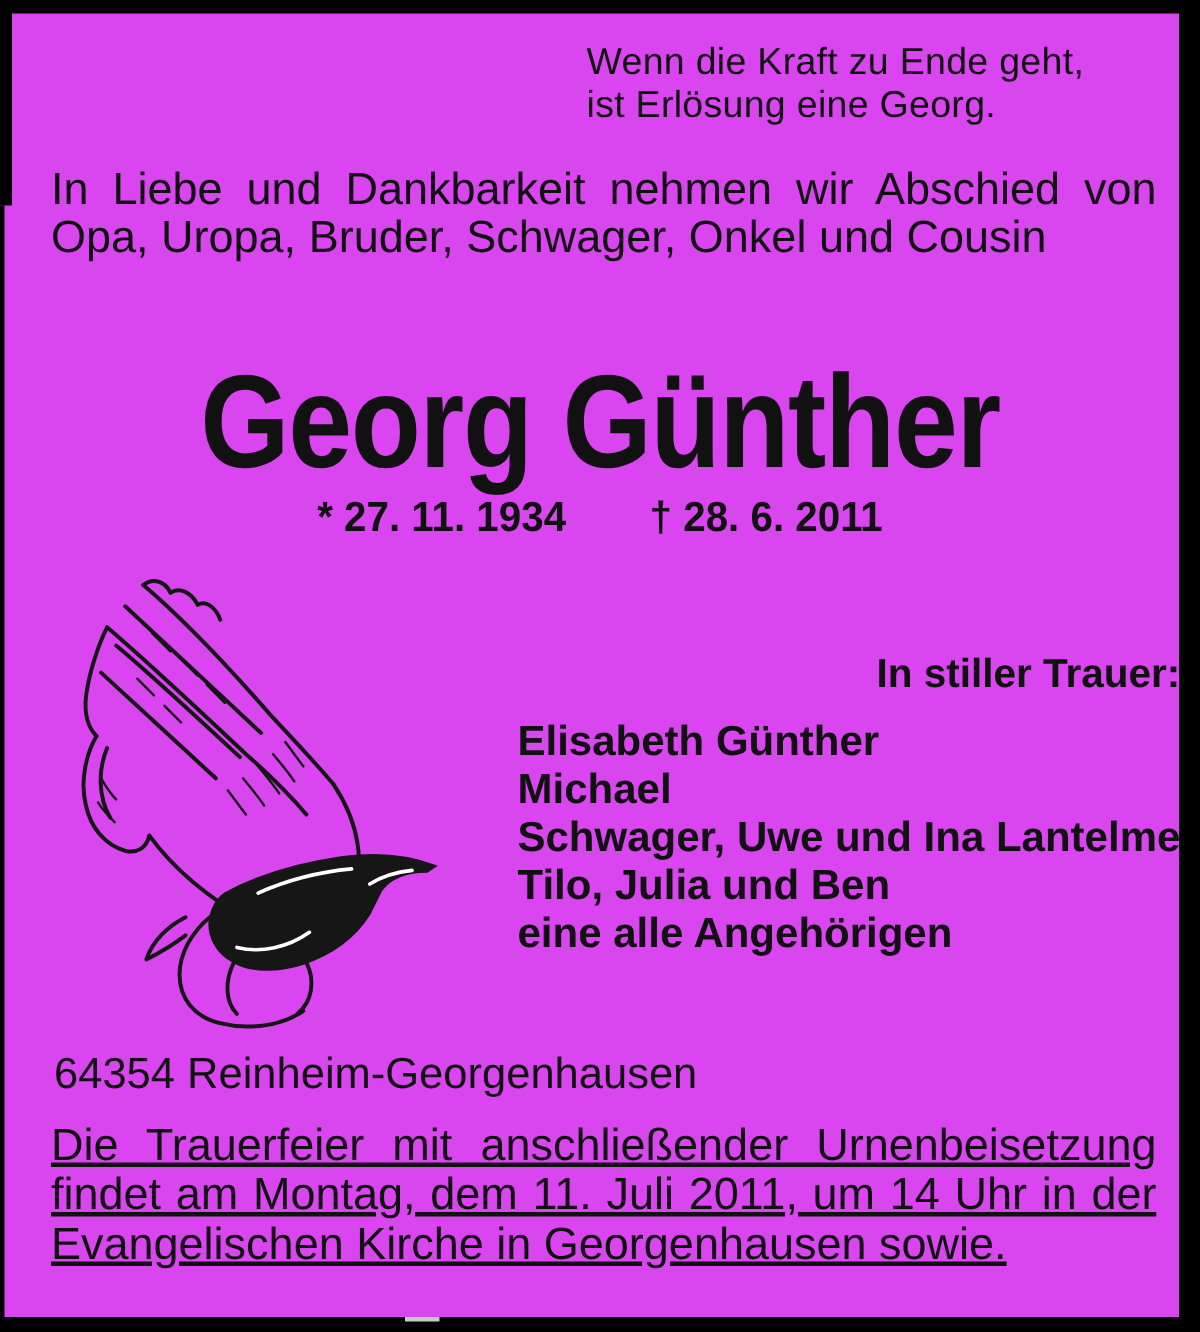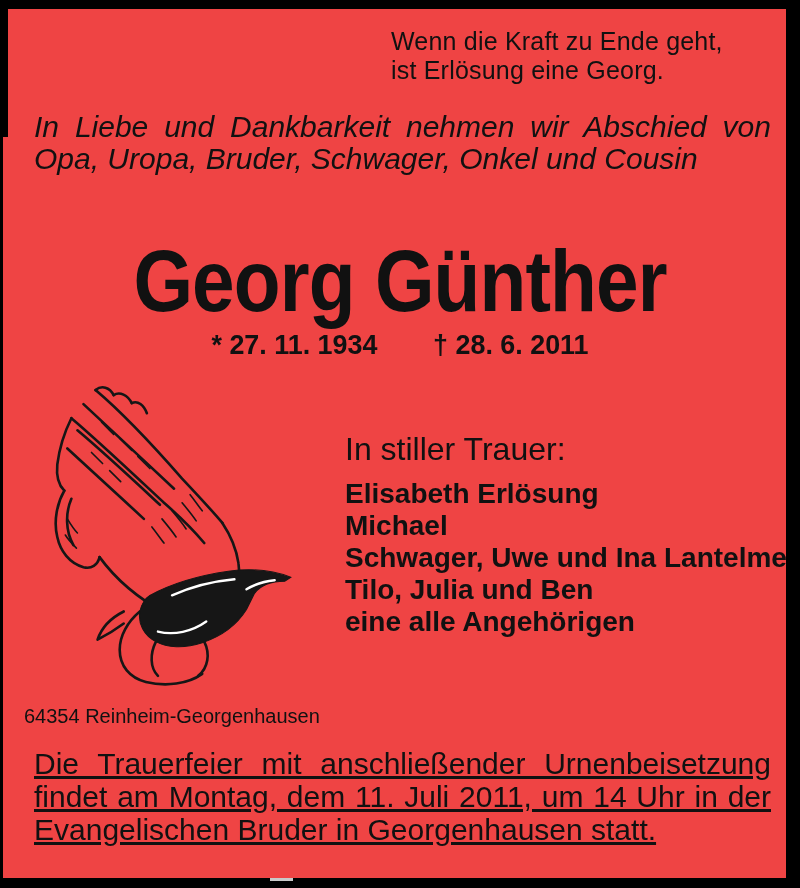--- a/index.html
+++ b/index.html
@@ -3,39 +3,39 @@
 <meta charset="utf-8">
 <style>
   html, body { margin: 0; padding: 0; }
   body {
     width: 800px; height: 888px;
     background: #ffffff;
     font-family: "Liberation Sans", sans-serif;
     color: #111111;
     overflow: hidden;
   }
-  .page { position: relative; width: 800px; height: 888px; background: #ef4444; }
+  .page { position: relative; width: 800px; height: 888px; background: #d946ef; }
 
   
   .bar { position: absolute; background: #000000; }
   .bar-top    { left: 0; top: 0; width: 800px; height: 9px; }
   .bar-right  { left: 786px; top: 0; width: 14px; height: 888px; }
   .bar-bottom { left: 0; top: 878px; width: 800px; height: 10px; }
   .bar-left-thick { left: 0; top: 0; width: 8px; height: 137px; }
   .bar-left-thin  { left: 0; top: 137px; width: 3px; height: 751px; }
   .bar-notch { position: absolute; left: 270px; top: 878px; width: 23px; height: 3px; background: #c9c9c9; }
 
   .quote {
     position: absolute; left: 391px; top: 27px;
     font-size: 25px; line-height: 29px; letter-spacing: 0.2px;
   }
 
   .intro {
     position: absolute; left: 34px; top: 111px; width: 737px;
-    font-size: 30px; line-height: 32px; font-style: italic;
+    font-size: 30px; line-height: 32px;
   }
   .jline { text-align: justify; text-align-last: justify; height: 32px; overflow: hidden; }
   .jline-last { text-align: right; text-align-last: left; }
 
   .deceased-name {
     position: absolute; left: 0; top: 233px; width: 800px;
     font-size: 88px; line-height: 96px; font-weight: 700;
     text-align: center; letter-spacing: -1px;
     transform: scaleX(0.87); transform-origin: 400px center;
     white-space: nowrap;
@@ -45,26 +45,26 @@
     position: absolute; left: 0; top: 329px; width: 800px;
     display: flex; justify-content: center; gap: 58px;
     font-size: 28px; font-weight: 700; line-height: 32px;
     transform: scaleX(0.96); transform-origin: 400px center;
   }
 
   .hands { position: absolute; left: 28px; top: 382px; width: 278px; height: 312px; }
   .hands svg { width: 100%; height: 100%; }
 
   .mourning { position: absolute; left: 345px; top: 434px; }
-  .mourning-label { font-size: 32px; line-height: 30px; font-weight: 400; margin-bottom: 14px; }
+  .mourning-label { font-size: 27px; line-height: 30px; font-weight: 700; margin-bottom: 14px; text-align: right; }
   .mourner { font-size: 28px; line-height: 32px; font-weight: 700; white-space: nowrap; }
 
   .location {
-    position: absolute; left: 24px; top: 700px;
-    font-size: 20px; line-height: 32px;
+    position: absolute; left: 36px; top: 700px;
+    font-size: 29px; line-height: 32px;
   }
 
   .funeral {
     position: absolute; left: 34px; top: 747px; width: 737px;
     font-size: 30px; line-height: 33px; text-decoration: underline;
   }
   .funeral .jline { height: 33px; }
 </style>
 </head>
 <body>
@@ -148,28 +148,28 @@
       <g fill="none" stroke="#ffffff" stroke-width="2.4" stroke-linecap="round">
         <path d="M126 248 C142 252 160 248 174 238"></path>
         <path d="M140 212 C158 204 180 198 202 196"></path>
         <path d="M214 206 C222 201 232 198 242 197"></path>
       </g>
     </svg>
   </div>
 
   <div class="mourning">
     <div class="mourning-label">In stiller Trauer:</div>
-    <div class="mourner">Elisabeth Erlösung</div>
+    <div class="mourner">Elisabeth Günther</div>
     <div class="mourner">Michael</div>
     <div class="mourner">Schwager, Uwe und Ina Lantelme</div>
     <div class="mourner">Tilo, Julia und Ben</div>
     <div class="mourner">eine alle Angehörigen</div>
   </div>
 
   <div class="location">64354 Reinheim-Georgenhausen</div>
 
   <div class="funeral">
     <div class="jline">Die Trauerfeier mit anschließender Urnenbeisetzung</div>
     <div class="jline">findet am Montag, dem 11. Juli 2011, um 14 Uhr in der</div>
-    <div class="jline jline-last">Evangelischen Bruder in Georgenhausen statt.</div>
+    <div class="jline jline-last">Evangelischen Kirche in Georgenhausen sowie.</div>
   </div>
 
 </div>
 
 </body></html>

